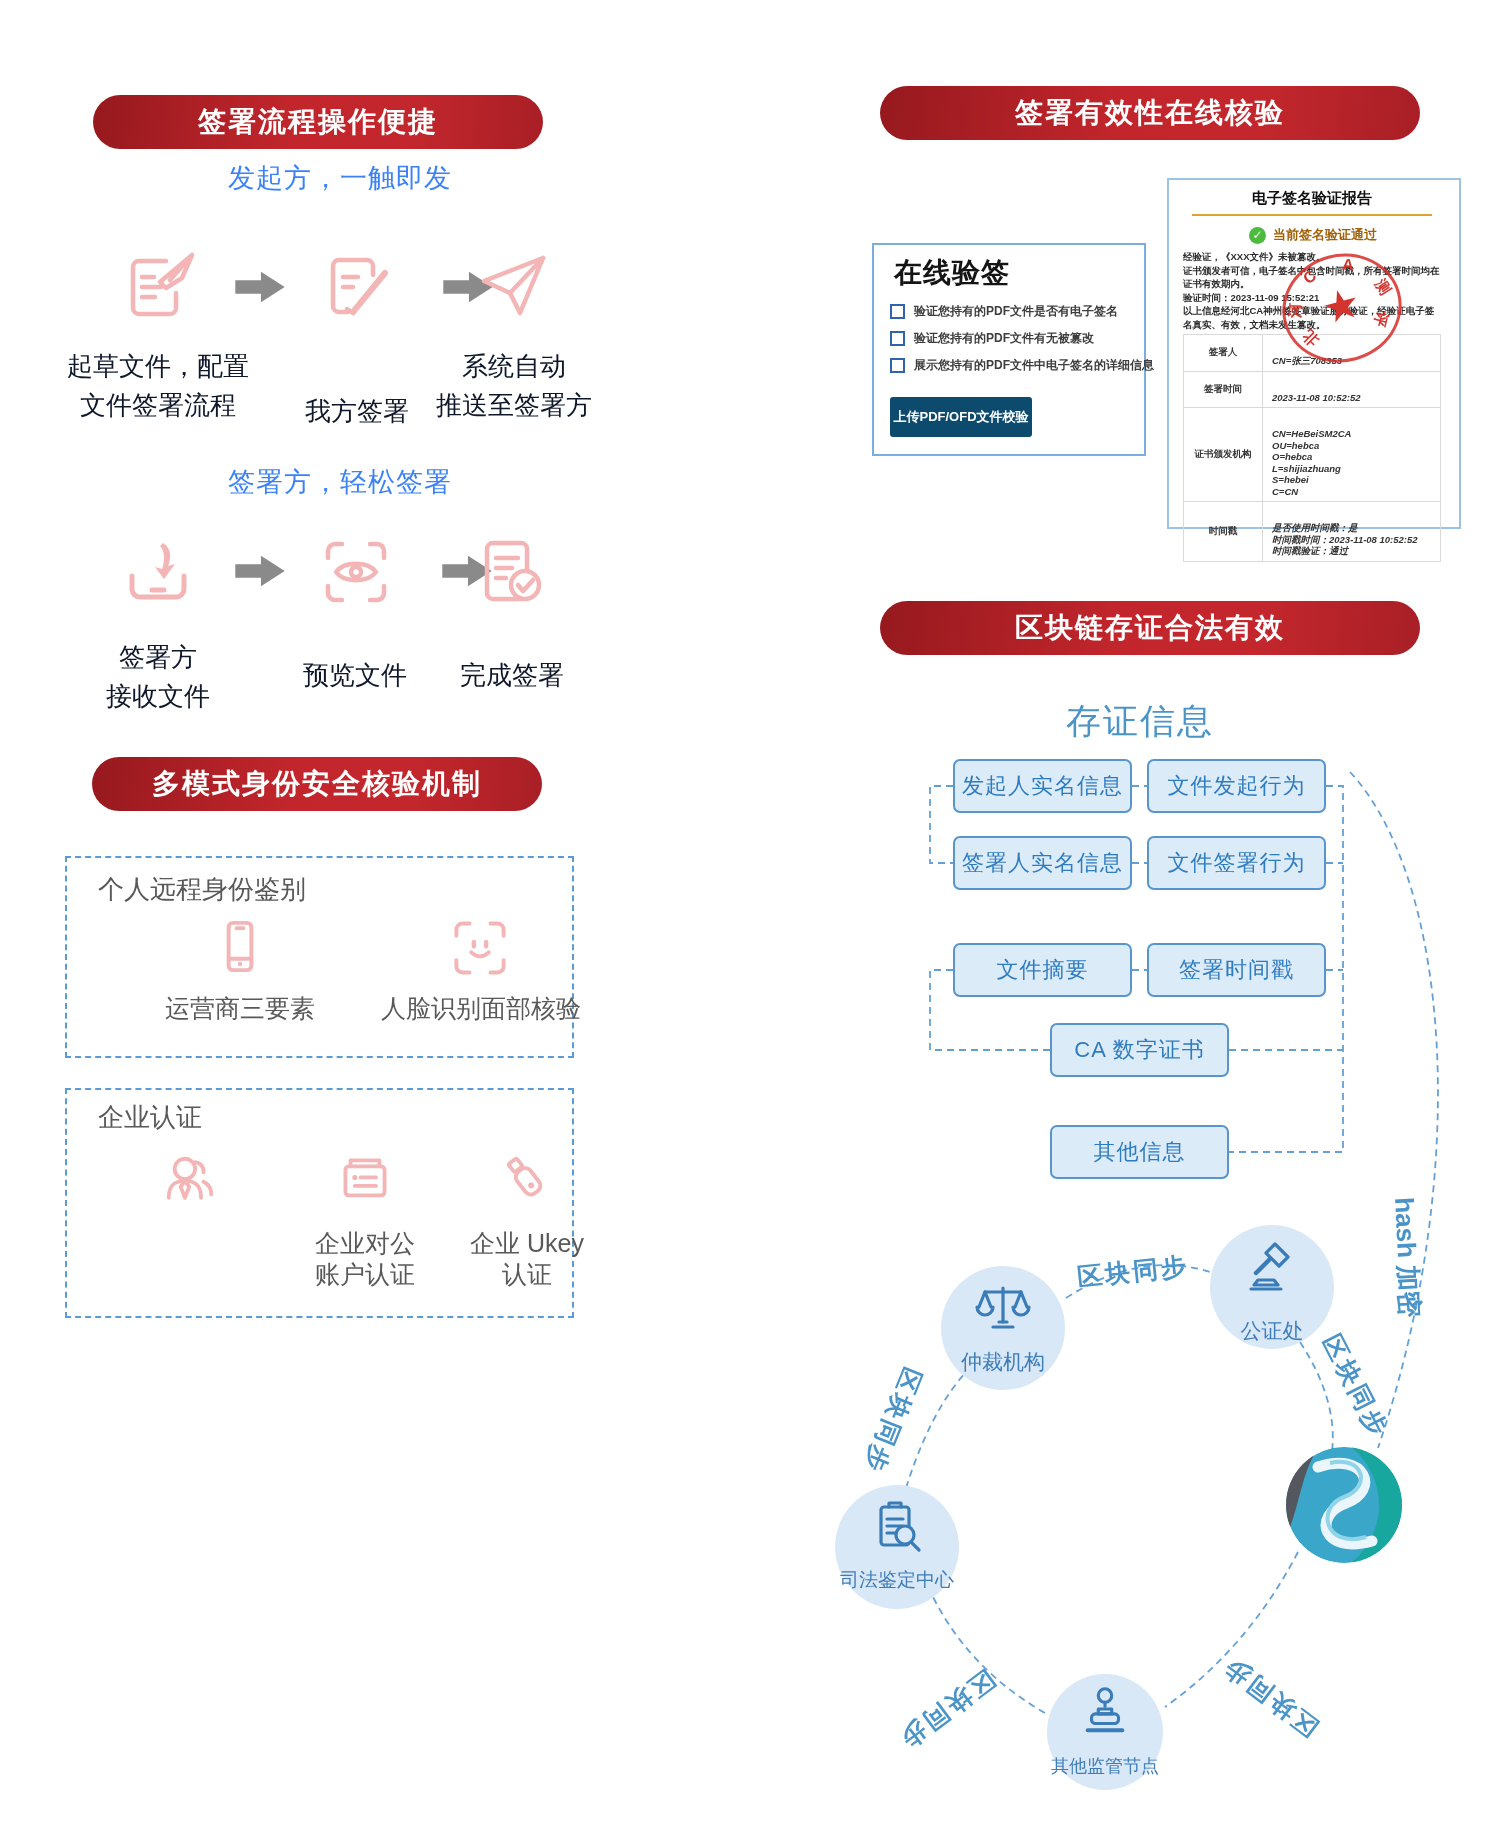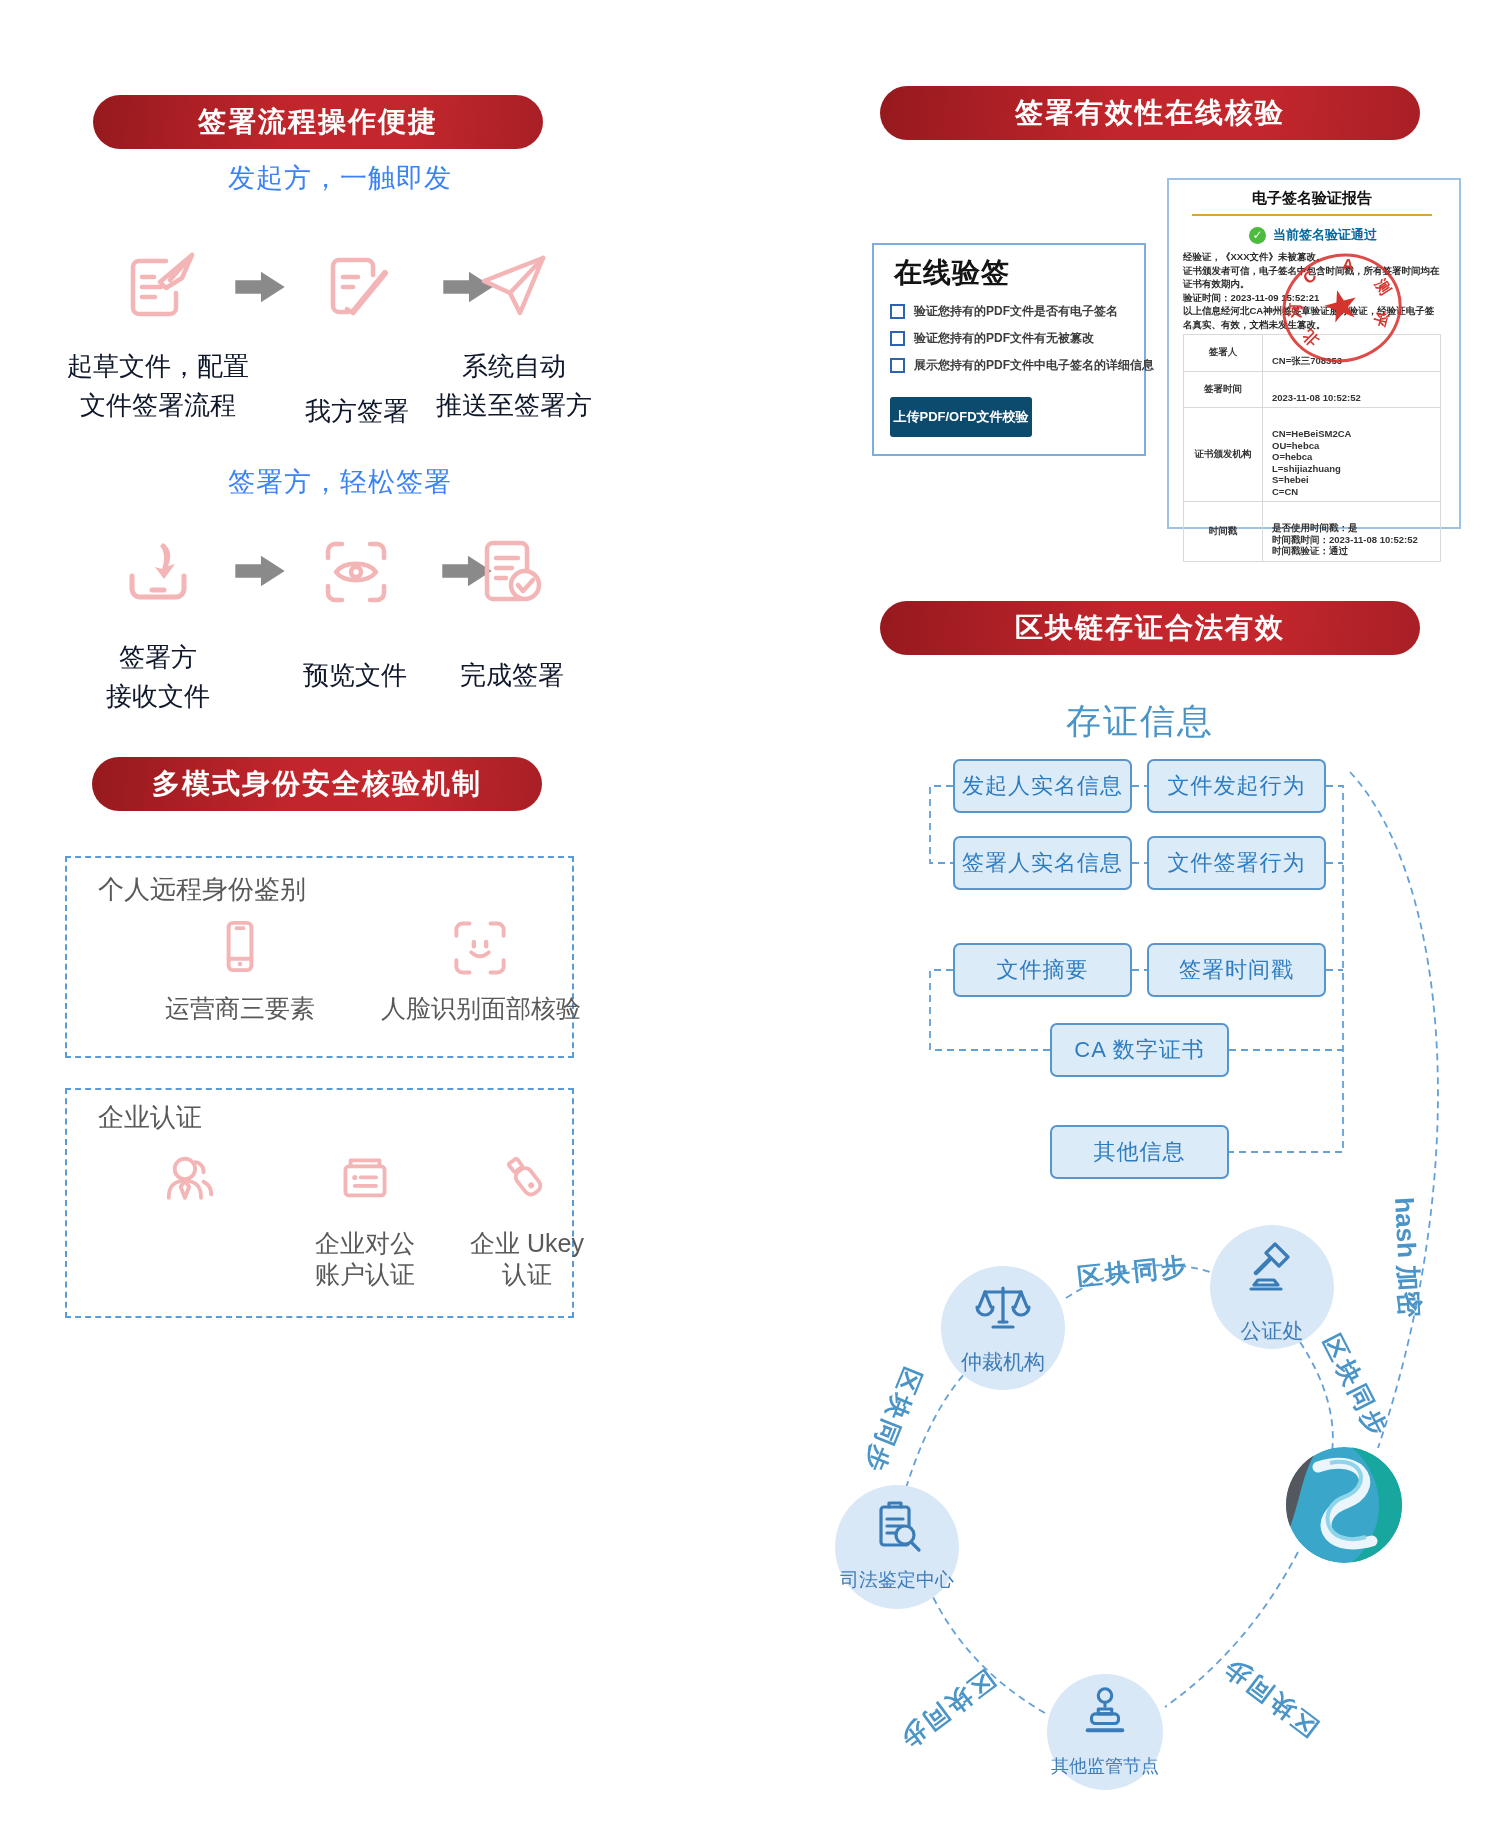--- a/index.html
+++ b/index.html
@@ -20,26 +20,26 @@
   .checkbox{width:11px;height:11px;border:2px solid #2e64ad;margin-right:9px;flex:none;}
   .checktext{color:#3d3d3d;font-size:12px;font-weight:bold;white-space:nowrap;}
   .bluebtn{position:absolute;width:142px;height:40px;background:#0c4a6e;border-radius:3px;color:#fff;
     font-size:13px;font-weight:bold;display:flex;align-items:center;justify-content:center;cursor:pointer;}
   .report{position:absolute;border:2px solid #9cc3e6;background:#fff;}
   .rtitle{position:absolute;width:290px;text-align:center;font-size:15px;font-weight:bold;color:#111;}
   .runderline{position:absolute;height:2px;background:#d9a62e;}
   .statusrow{position:absolute;display:flex;align-items:center;}
   .greenball{width:17px;height:17px;border-radius:50%;background:#4cbb3e;color:#fff;font-size:12px;font-weight:bold;
     display:flex;align-items:center;justify-content:center;margin-right:7px;}
-  .statustext{font-size:13px;font-weight:bold;color:#0369a1;}
+  .statustext{font-size:13px;font-weight:bold;color:#a16207;}
   .rbody{position:absolute;font-size:9.5px;font-weight:bold;color:#2b2b2b;line-height:13.5px;white-space:pre-line;}
   table.rtable{position:absolute;border-collapse:collapse;}
   table.rtable td{border:1px solid #d9d9d9;font-size:9.5px;color:#333;}
   td.tlabel{width:76px;text-align:center;color:#555;font-weight:bold;}
-  td.tvalue{padding:20px 2px 4px 9px;white-space:pre-line;line-height:11.5px;font-weight:bold;color:#333;}
+  td.tvalue{padding:20px 2px 4px 9px;white-space:pre-line;line-height:11.5px;font-weight:bold;color:#333;font-style:italic;}
   .stamp{position:absolute;width:114px;height:102px;border:3px solid rgba(215,45,40,.85);border-radius:50%;
     transform:rotate(-15deg);color:#d4342e;}
   .stamp span{position:absolute;font-weight:bold;}
   .evtitle{position:absolute;color:#4a94c8;font-size:35px;letter-spacing:2px;text-align:center;}
   .bluebox{position:absolute;width:179px;height:54px;background:#dcebf8;border:2px solid #5795cc;border-radius:7px;
     color:#2e7cc0;font-size:22px;display:flex;align-items:center;justify-content:center;letter-spacing:1px;box-sizing:border-box;}
   .node{position:absolute;background:#d9e8f7;border-radius:50%;}
   .nodelabel{position:absolute;left:0;right:0;text-align:center;color:#3f7db8;}
   .sync{position:absolute;width:130px;height:32px;text-align:center;color:#4a94c8;font-size:25px;font-weight:600;letter-spacing:3px;white-space:nowrap;}
   .hashlabel{position:absolute;width:160px;height:32px;text-align:center;color:#4a94c8;font-size:26px;font-weight:600;white-space:nowrap;}

